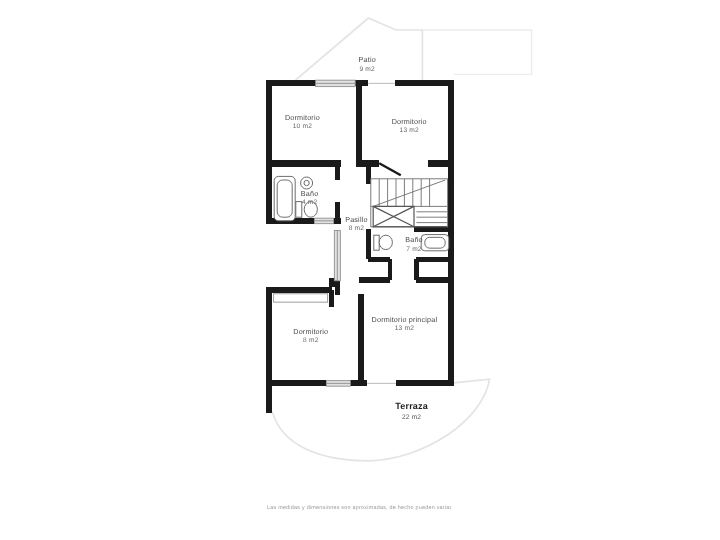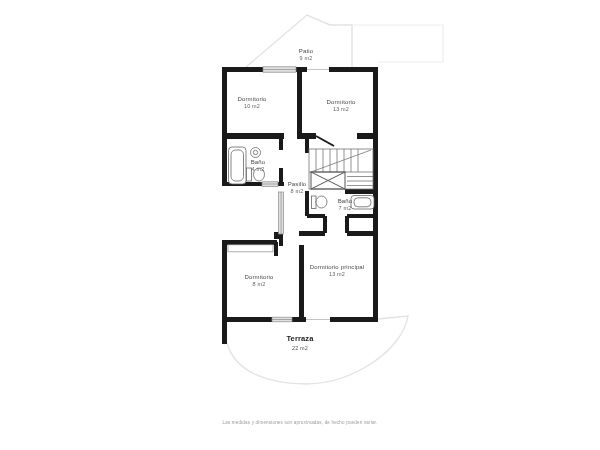--- a/index.html
+++ b/index.html
@@ -7,21 +7,21 @@
     position:relative;width:600px;height:450px;background:#ffffff;
     font-family:"Liberation Sans",sans-serif;overflow:hidden;
   }
   .plan-svg{position:absolute;left:0;top:0;}
   .room-label{
     position:absolute;transform:translateX(-50%);text-align:center;
     font-size:6px;line-height:1.18;color:#4a4a4a;white-space:nowrap;
     letter-spacing:.15px;
   }
   .room-label .area{display:block;font-size:5.5px;color:#666;}
-  .room-label.terrace{font-weight:bold;font-size:7.5px;color:#1c1c1c;}
+  .room-label.terrace{font-weight:bold;font-size:7.5px;color:#1c1c1c;margin-left:43px;}
   .room-label.terrace .area{font-weight:normal;font-size:5.5px;color:#555;margin-top:1px;}
   .disclaimer{
     position:absolute;left:300px;top:420px;transform:translateX(-50%);
     font-size:4.5px;color:#9a9a9a;white-space:nowrap;letter-spacing:.2px;
   }
 </style>
 </head>
 <body>
 
 <div class="canvas">

